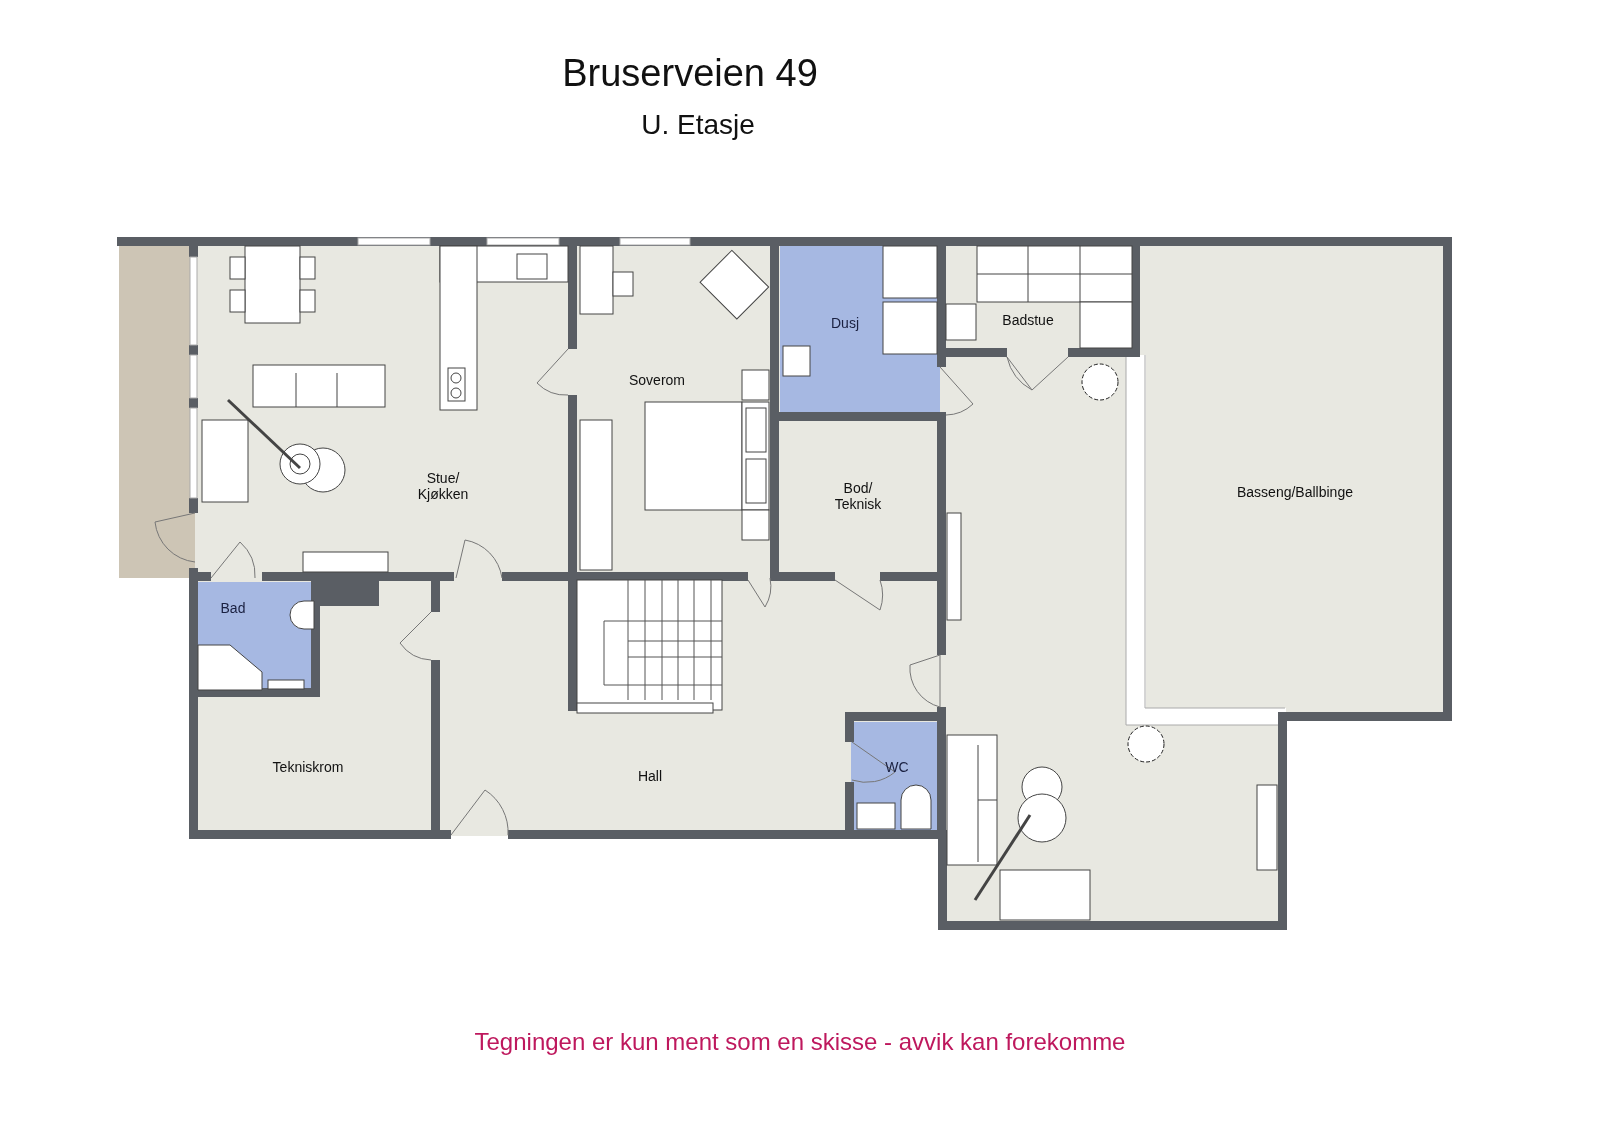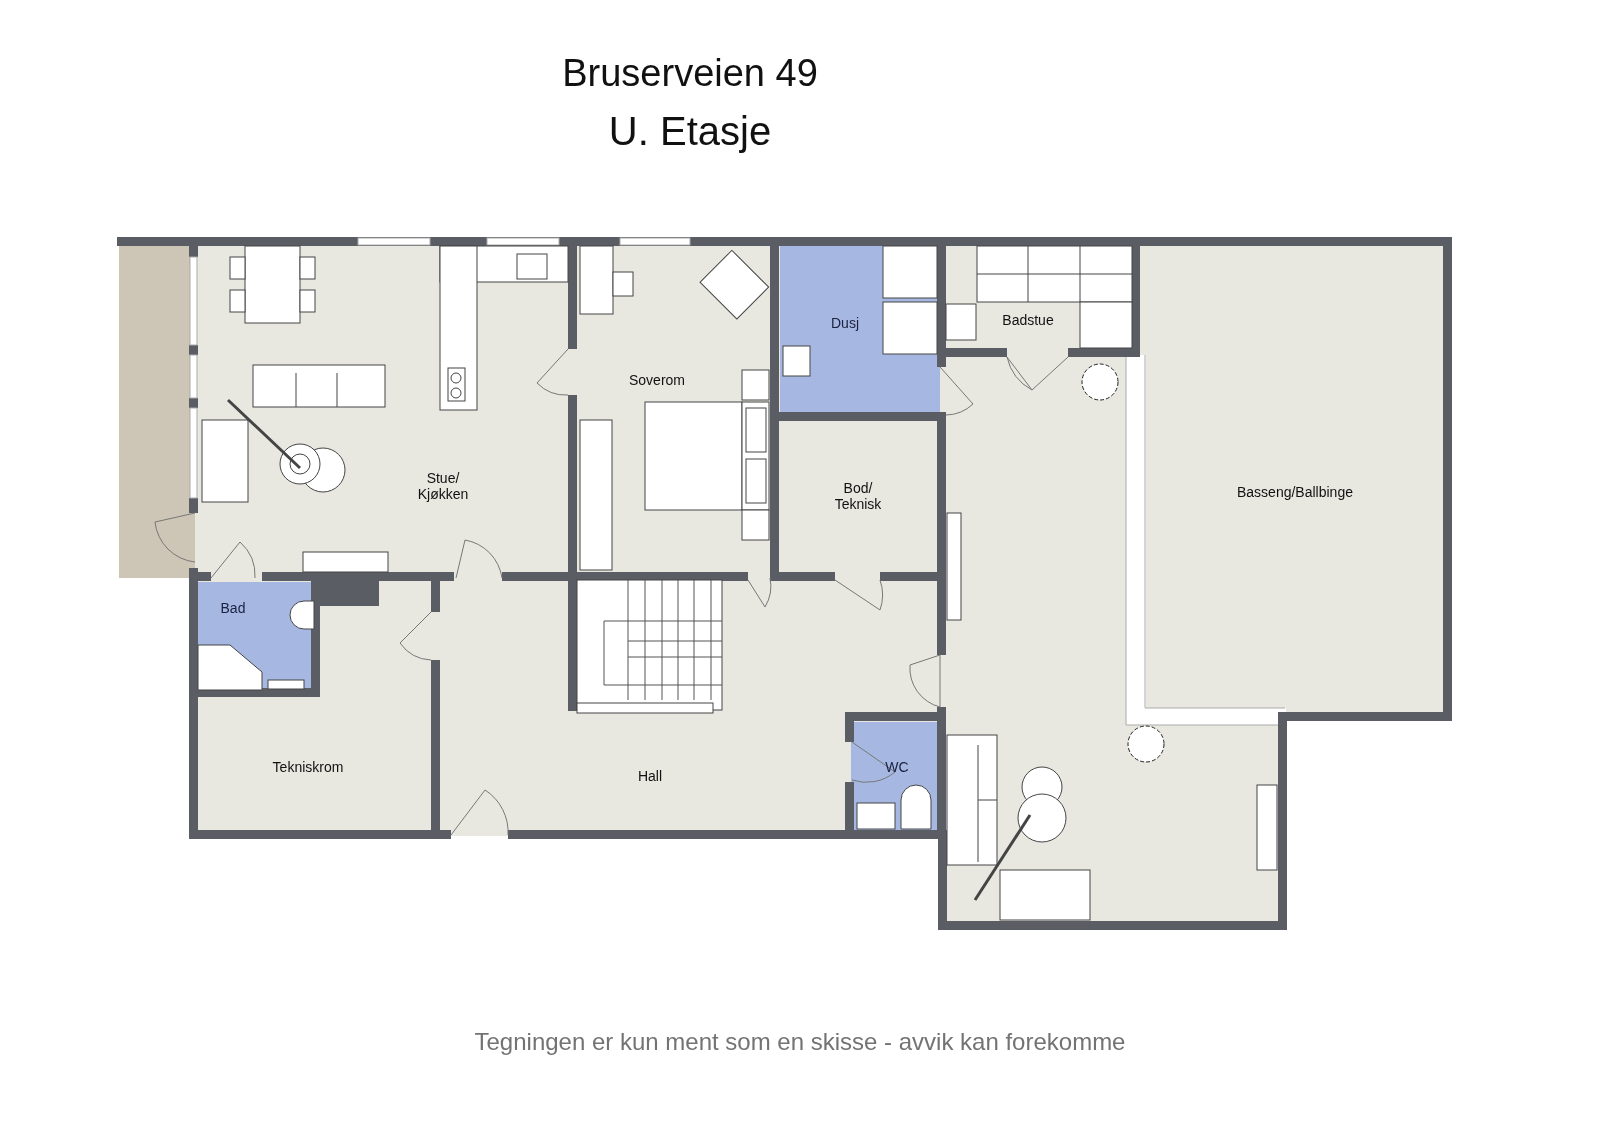--- a/index.html
+++ b/index.html
@@ -1,20 +1,20 @@
 <!DOCTYPE html>
 <html><head>
 <meta charset="utf-8">
 <style>
   html, body { margin:0; padding:0; background:#ffffff; }
   body { width:1600px; height:1132px; position:relative; overflow:hidden; font-family:"Liberation Sans", sans-serif; }
   .title { position:absolute; left:0; width:1380px; text-align:center; color:#111; }
   #main-title { top:52px; font-size:38px; }
-  #sub-title { top:109px; font-size:40px; }
-  #footer-note { position:absolute; top:1028px; left:0; width:1600px; text-align:center; font-size:24px; color:#737373; }
+  #sub-title { top:109px; font-size:28px;padding-left:8px; }
+  #footer-note { position:absolute; top:1028px; left:0; width:1600px; text-align:center; font-size:24px; color:#be185d; }
   svg#plan { position:absolute; left:0; top:0; }
   .room-label { font-family:"Liberation Sans", sans-serif; font-size:14px; fill:#111; text-anchor:middle; }
   .dark-label { fill:#1a2040; }
   .wall { fill:#5a5e64; }
   .furn { fill:#ffffff; stroke:#444; stroke-width:1; }
   .thin { fill:none; stroke:#777; stroke-width:1; }
   .win { fill:#ffffff; stroke:#aaa; stroke-width:1; }
 </style>
 </head>
 <body>

